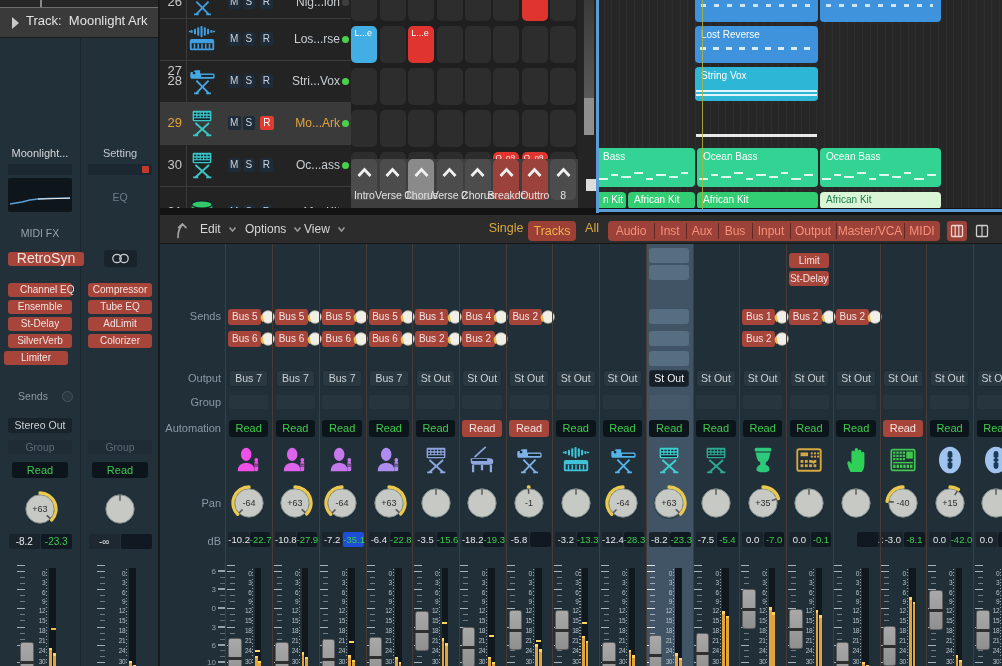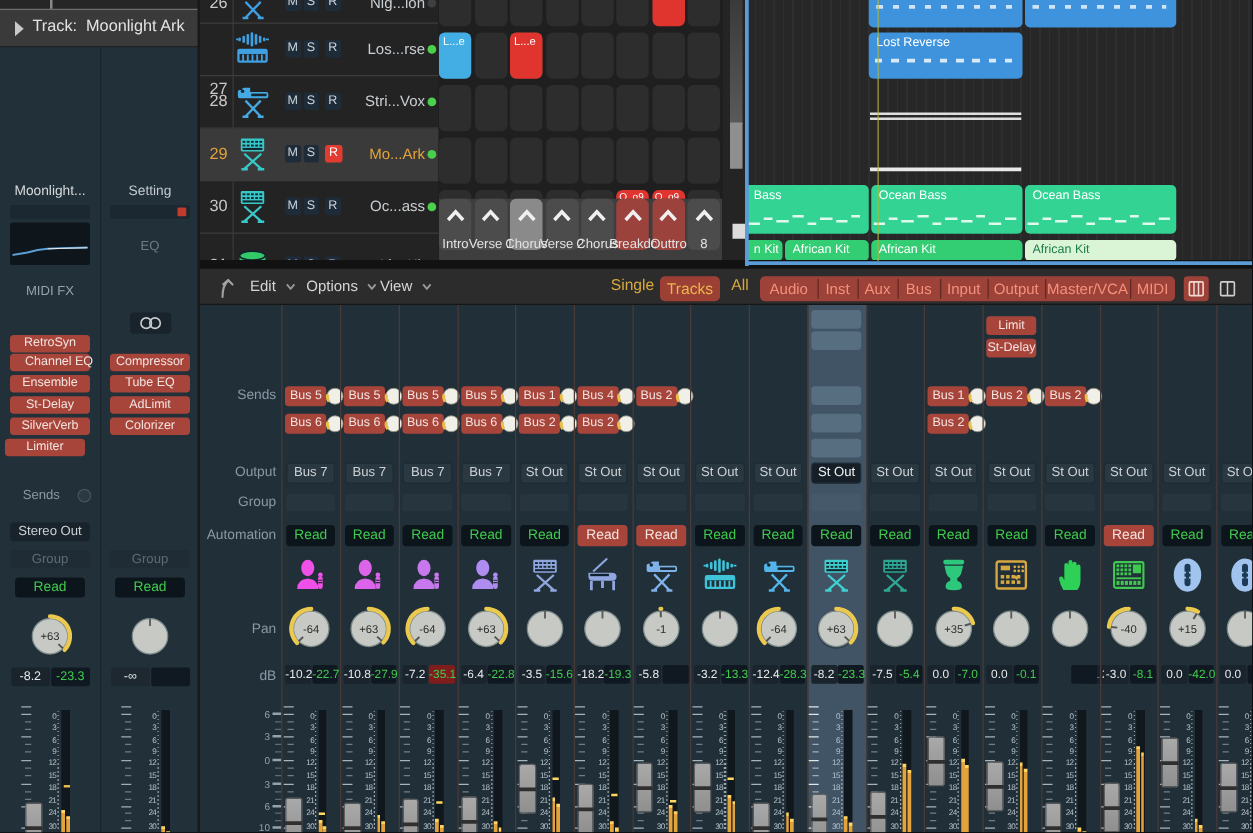--- a/index.html
+++ b/index.html
@@ -25,21 +25,21 @@
 <div class="" style="left:158.0px;top:0.0px;width:2.0px;height:666.0px;background:#191919;"></div>
 <div class="t" style="left:4.0px;top:147.0px;width:72.0px;height:14.0px;color:#d6d9db;font-size:11px;text-align:center;">Moonlight...</div>
 <div class="" style="left:8.0px;top:164.0px;width:64.0px;height:11.0px;background:#1c2831;border-radius:2px;"></div>
 <div class="" style="left:8.0px;top:178.0px;width:64.0px;height:34.0px;background:#0e151b;border-radius:2px;">
         <svg width="64" height="34" viewBox="0 0 64 34">
           <polyline points="2,26 14,24 22,22 30,21 40,20.5 62,20" stroke="#5b9fd4" stroke-width="1.5" fill="none"></polyline>
           <polyline points="30,21 62,20.2" stroke="#e8e8e8" stroke-width="1" fill="none"></polyline>
         </svg>
       </div>
 <div class="t" style="left:4.0px;top:227.0px;width:72.0px;height:13.0px;color:#97a3ab;font-size:10.5px;text-align:center;">MIDI FX</div>
-<div class="redbtn t" style="left:8.0px;top:268px;width:64.0px;height:13.5px;font-size:10px;line-height:13.5px;">RetroSyn</div>
+<div class="redbtn t" style="left:8.0px;top:252.0px;width:76px;height:13.5px;font-size:14px;line-height:13.5px;">RetroSyn</div>
 <div class="redbtn t" style="left:8.0px;top:283.0px;width:64.0px;height:13.5px;font-size:10px;line-height:13.5px;padding-left:12px;">Channel EQ</div>
 <div class="redbtn t" style="left:8.0px;top:300.0px;width:64.0px;height:13.5px;font-size:10px;line-height:13.5px;">Ensemble</div>
 <div class="redbtn t" style="left:8.0px;top:317.0px;width:64.0px;height:13.5px;font-size:10px;line-height:13.5px;">St-Delay</div>
 <div class="redbtn t" style="left:8.0px;top:334.0px;width:64.0px;height:13.5px;font-size:10px;line-height:13.5px;">SilverVerb</div>
 <div class="redbtn t" style="left:4px;top:351.0px;width:64.0px;height:13.5px;font-size:10px;line-height:13.5px;">Limiter</div>
 <div class="t" style="left:4.0px;top:390.0px;width:58.0px;height:13.0px;color:#8d99a2;font-size:10.5px;text-align:center;">Sends</div>
 <div class="" style="left:62.0px;top:391.0px;width:11.0px;height:11.0px;border:1px solid #46545e;border-radius:50%;background:#2b3943;"></div>
 <div class="t" style="left:8.0px;top:418.0px;width:64.0px;height:15.0px;background:#18232b;border-radius:3px;color:#ccd1d5;font-size:10.5px;line-height:15px;text-align:center;">Stereo Out</div>
 <div class="t" style="left:8.0px;top:440.0px;width:64.0px;height:14.0px;background:#1f2c35;border-radius:2px;color:#5c6c77;font-size:10.5px;line-height:14px;text-align:center;">Group</div>
 <div class="t" style="left:12.0px;top:462.0px;width:56.0px;height:16.0px;background:#0c151b;border-radius:3px;color:#3fcb4d;font-size:11px;line-height:16px;text-align:center;">Read</div>
@@ -391,20 +391,23 @@
 <div class="" style="left:0.0px;top:0.0px;width:2.5px;height:213.0px;background:#5b9bd8;z-index:40;"></div>
 <div class="" style="left:0.0px;top:209.0px;width:406.0px;height:2.5px;background:#5b9bd8;z-index:40;"></div>
 <div class="" style="left:99.0px;top:-15.0px;width:123.0px;height:36.5px;background:#3e93dc;border-radius:4px;"></div>
 <div class="" style="left:224.0px;top:-15.0px;width:121.0px;height:36.5px;background:#3e93dc;border-radius:4px;"></div>
 <div class="" style="left:105.0px;top:4.0px;width:109.0px;height:9.0px;background-image:repeating-linear-gradient(90deg,rgba(255,255,255,0.75) 0 5px,transparent 5px 13px);height:3.2px;top:4px;"></div>
 <div class="" style="left:230.0px;top:4.0px;width:107.0px;height:9.0px;background-image:repeating-linear-gradient(90deg,rgba(255,255,255,0.75) 0 5px,transparent 5px 13px);height:3.2px;top:4px;"></div>
 <div class="" style="left:99.0px;top:26.0px;width:123.0px;height:36.5px;background:#3e93dc;border-radius:4px;">
         <div class="t" style="left:6px;top:2.5px;width:115px;height:12px;color:#fff;font-size:10px;overflow:hidden;">Lost Reverse</div>
       </div>
 <div class="" style="left:104.0px;top:47.0px;width:113.0px;height:3.0px;background-image:repeating-linear-gradient(90deg,rgba(255,255,255,0.8) 0 6px,transparent 6px 13px);height:3px;top:47px;"></div>
+<div class="" style="left:99.0px;top:67.0px;width:123.0px;height:34.0px;background:#2eb6d6;border-radius:4px;">
+        <div class="t" style="left:6px;top:2.5px;width:115px;height:12px;color:#fff;font-size:10px;overflow:hidden;">String Vox</div>
+      </div>
 <div class="" style="left:100.0px;top:90.0px;width:121.0px;height:2.0px;background:rgba(255,255,255,0.85);"></div>
 <div class="" style="left:100.0px;top:94.0px;width:121.0px;height:2.0px;background:rgba(255,255,255,0.85);"></div>
 <div class="" style="left:100.0px;top:134.0px;width:121.0px;height:2.5px;background:rgba(255,255,255,0.9);"></div>
 <div class="" style="left:1.0px;top:148.0px;width:97.5px;height:39.0px;background:#33d393;border-radius:4px;border-top-left-radius:0;border-bottom-left-radius:0;">
         <div class="t" style="left:6px;top:2.5px;width:90px;height:12px;color:#fff;font-size:10px;overflow:hidden;">Bass</div>
       </div>
 <div class="" style="left:101.0px;top:148.0px;width:121.0px;height:39.0px;background:#33d393;border-radius:4px;">
         <div class="t" style="left:6px;top:2.5px;width:113px;height:12px;color:#fff;font-size:10px;overflow:hidden;">Ocean Bass</div>
       </div>
 <div class="" style="left:224.0px;top:148.0px;width:121.0px;height:39.0px;background:#33d393;border-radius:4px;">
@@ -724,21 +727,21 @@
         <svg width="36" height="36" viewBox="0 0 36 36">
           <circle cx="18.0" cy="18.5" r="15.399999999999999" fill="#1f2b33" opacity="0.55"></circle>
           <circle cx="18.0" cy="18.0" r="14.2" fill="#c6c9c4"></circle>
           <circle cx="18.0" cy="18.0" r="14.2" fill="none" stroke="#7d8a8a" stroke-width="1"></circle>
           <path d="M6.7 29.3 A16.0 16.0 0 0 1 18.0 2.0" stroke="#eac94e" stroke-width="3.4" fill="none" stroke-linecap="round"></path>
           <line x1="11.5" y1="24.5" x2="8.0" y2="28.0" stroke="#555" stroke-width="1.6"></line>
           <text x="18.0" y="21.2" font-size="9" fill="#2e2e2e" text-anchor="middle" font-family="Liberation Sans">-64</text>
         </svg>
       </div>
 <div class="t" style="left:161.8px;top:324.0px;width:20.7px;height:15.0px;background:#19242c;border-radius:2px;color:#e8eaec;font-size:9.5px;line-height:15px;text-align:center;">-7.2</div>
-<div class="t" style="left:183.3px;top:324.0px;width:20.7px;height:15.0px;background:#7f1d1d;border-radius:2px;color:#3fcb4d;font-size:9.5px;line-height:15px;text-align:center;">-35.1</div>
+<div class="t" style="left:183.3px;top:324.0px;width:20.7px;height:15.0px;background:#1d4ed8;border-radius:2px;color:#3fcb4d;font-size:9.5px;line-height:15px;text-align:center;">-35.1</div>
 <div style="left:158.8px;top:-208px;width:46.73px;height:666px;">
 <div style="left:1.5px;top:570.5px;width:8px;height:1.3px;background:#a8b4bc;"></div>
         <div style="left:4.5px;top:576.5px;width:5px;height:1.1px;background:#a8b4bc99;"></div>
         <div style="left:4.5px;top:582.5px;width:5px;height:1.1px;background:#a8b4bc99;"></div>
         <div style="left:1.5px;top:588.5px;width:8px;height:1.3px;background:#a8b4bc;"></div>
         <div style="left:4.5px;top:594.8px;width:5px;height:1.1px;background:#a8b4bc99;"></div>
         <div style="left:4.5px;top:601.2px;width:5px;height:1.1px;background:#a8b4bc99;"></div>
         <div style="left:1.5px;top:607.5px;width:8px;height:1.3px;background:#a8b4bc;"></div>
         <div style="left:4.5px;top:613.8px;width:5px;height:1.1px;background:#a8b4bc99;"></div>
         <div style="left:4.5px;top:620.2px;width:5px;height:1.1px;background:#a8b4bc99;"></div>

